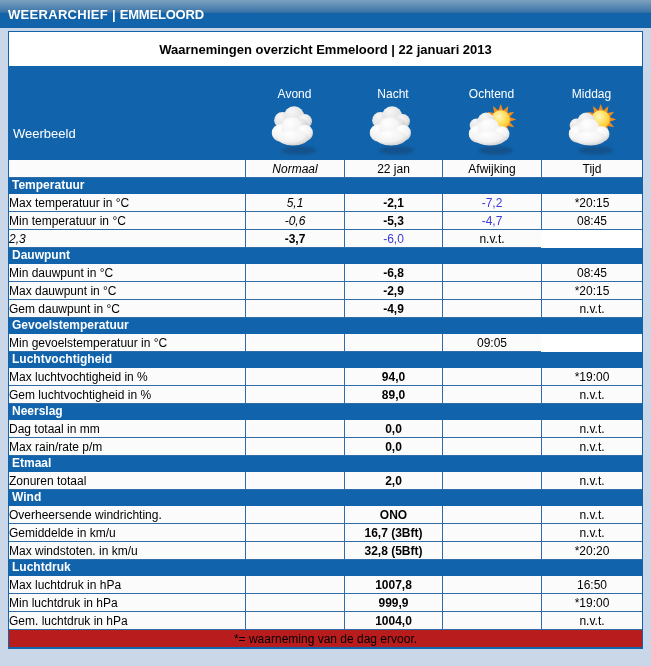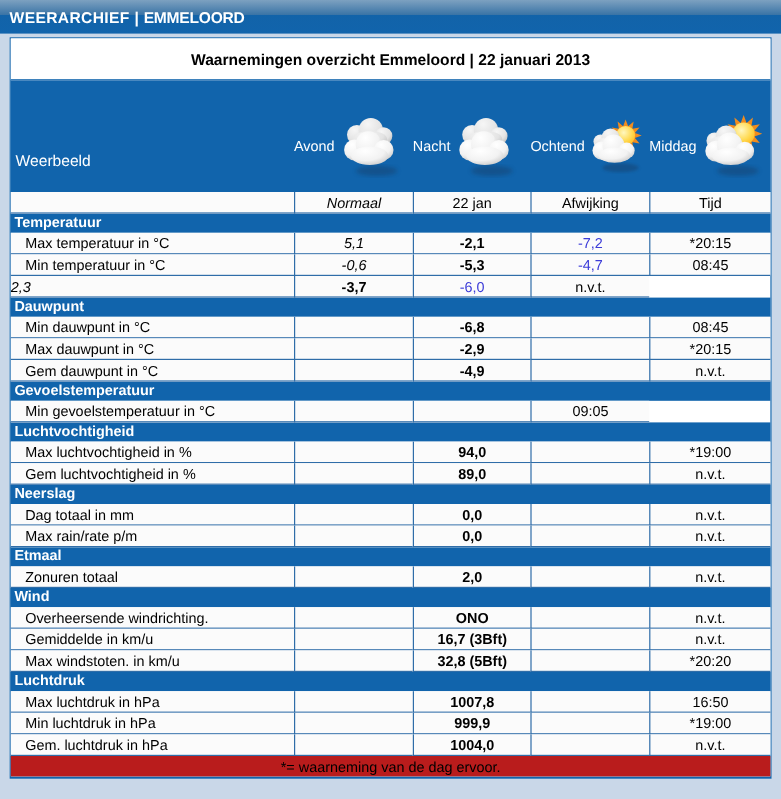--- a/index.html
+++ b/index.html
@@ -33,41 +33,41 @@
     border-bottom-width:2px;
   }
   .title-row{
     height:35px;display:flex;align-items:center;justify-content:center;
     font-weight:bold;font-size:13px;background:#fff;
     border-bottom:1px solid var(--accent);
   }
   .grid{display:grid;grid-template-columns:236px 99px 98px 99px 1fr;}
   .wb{background:var(--accent);color:#fff;height:93px;border-bottom:1px solid var(--accent);}
   .wb-label{display:flex;align-items:center;padding-left:4px;font-weight:normal;font-size:13px;margin-top:40px;}
-  .wb-col{display:flex;align-items:center;padding-top:20px;}
+  .wb-col{display:flex;flex-direction:column;align-items:center;padding-top:20px;}
   .wb-col .pname{font-size:12px;margin-bottom:2px;}
   .subheader .cell{
     height:18px;background:var(--cellbg);
     display:flex;align-items:center;justify-content:center;
     border-bottom:1px solid var(--grid);
   }
   .subheader .cell + .cell{border-left:1px solid var(--grid);}
   .subheader .c-normaal{font-style:italic;}
   .section-header{
     background:var(--accent);color:#ffffff;font-weight:bold;
     font-size:12px;height:16px;line-height:15px;padding:0 3px;
   }
   .data-row .cell{
     height:18px;background:var(--cellbg);
     display:flex;align-items:center;
     border-bottom:1px solid var(--grid);
     overflow:hidden;white-space:nowrap;
   }
   .data-row .cell + .cell{border-left:1px solid var(--grid);justify-content:center;}
-  .data-row .c-label{padding-left:12px;}
+  .data-row .c-label{padding-left:0;}
   .data-row .c-normaal{font-style:italic;}
   .data-row .c-dag{font-weight:bold;}
   .data-row .c-afwijking{color:var(--dev);}
   .footnote{
     height:17px;display:flex;align-items:center;justify-content:center;
     background:#b91c1c;font-size:12px;
   }
   .defs-svg{position:absolute;width:0;height:0;}
 </style>
 </head>

